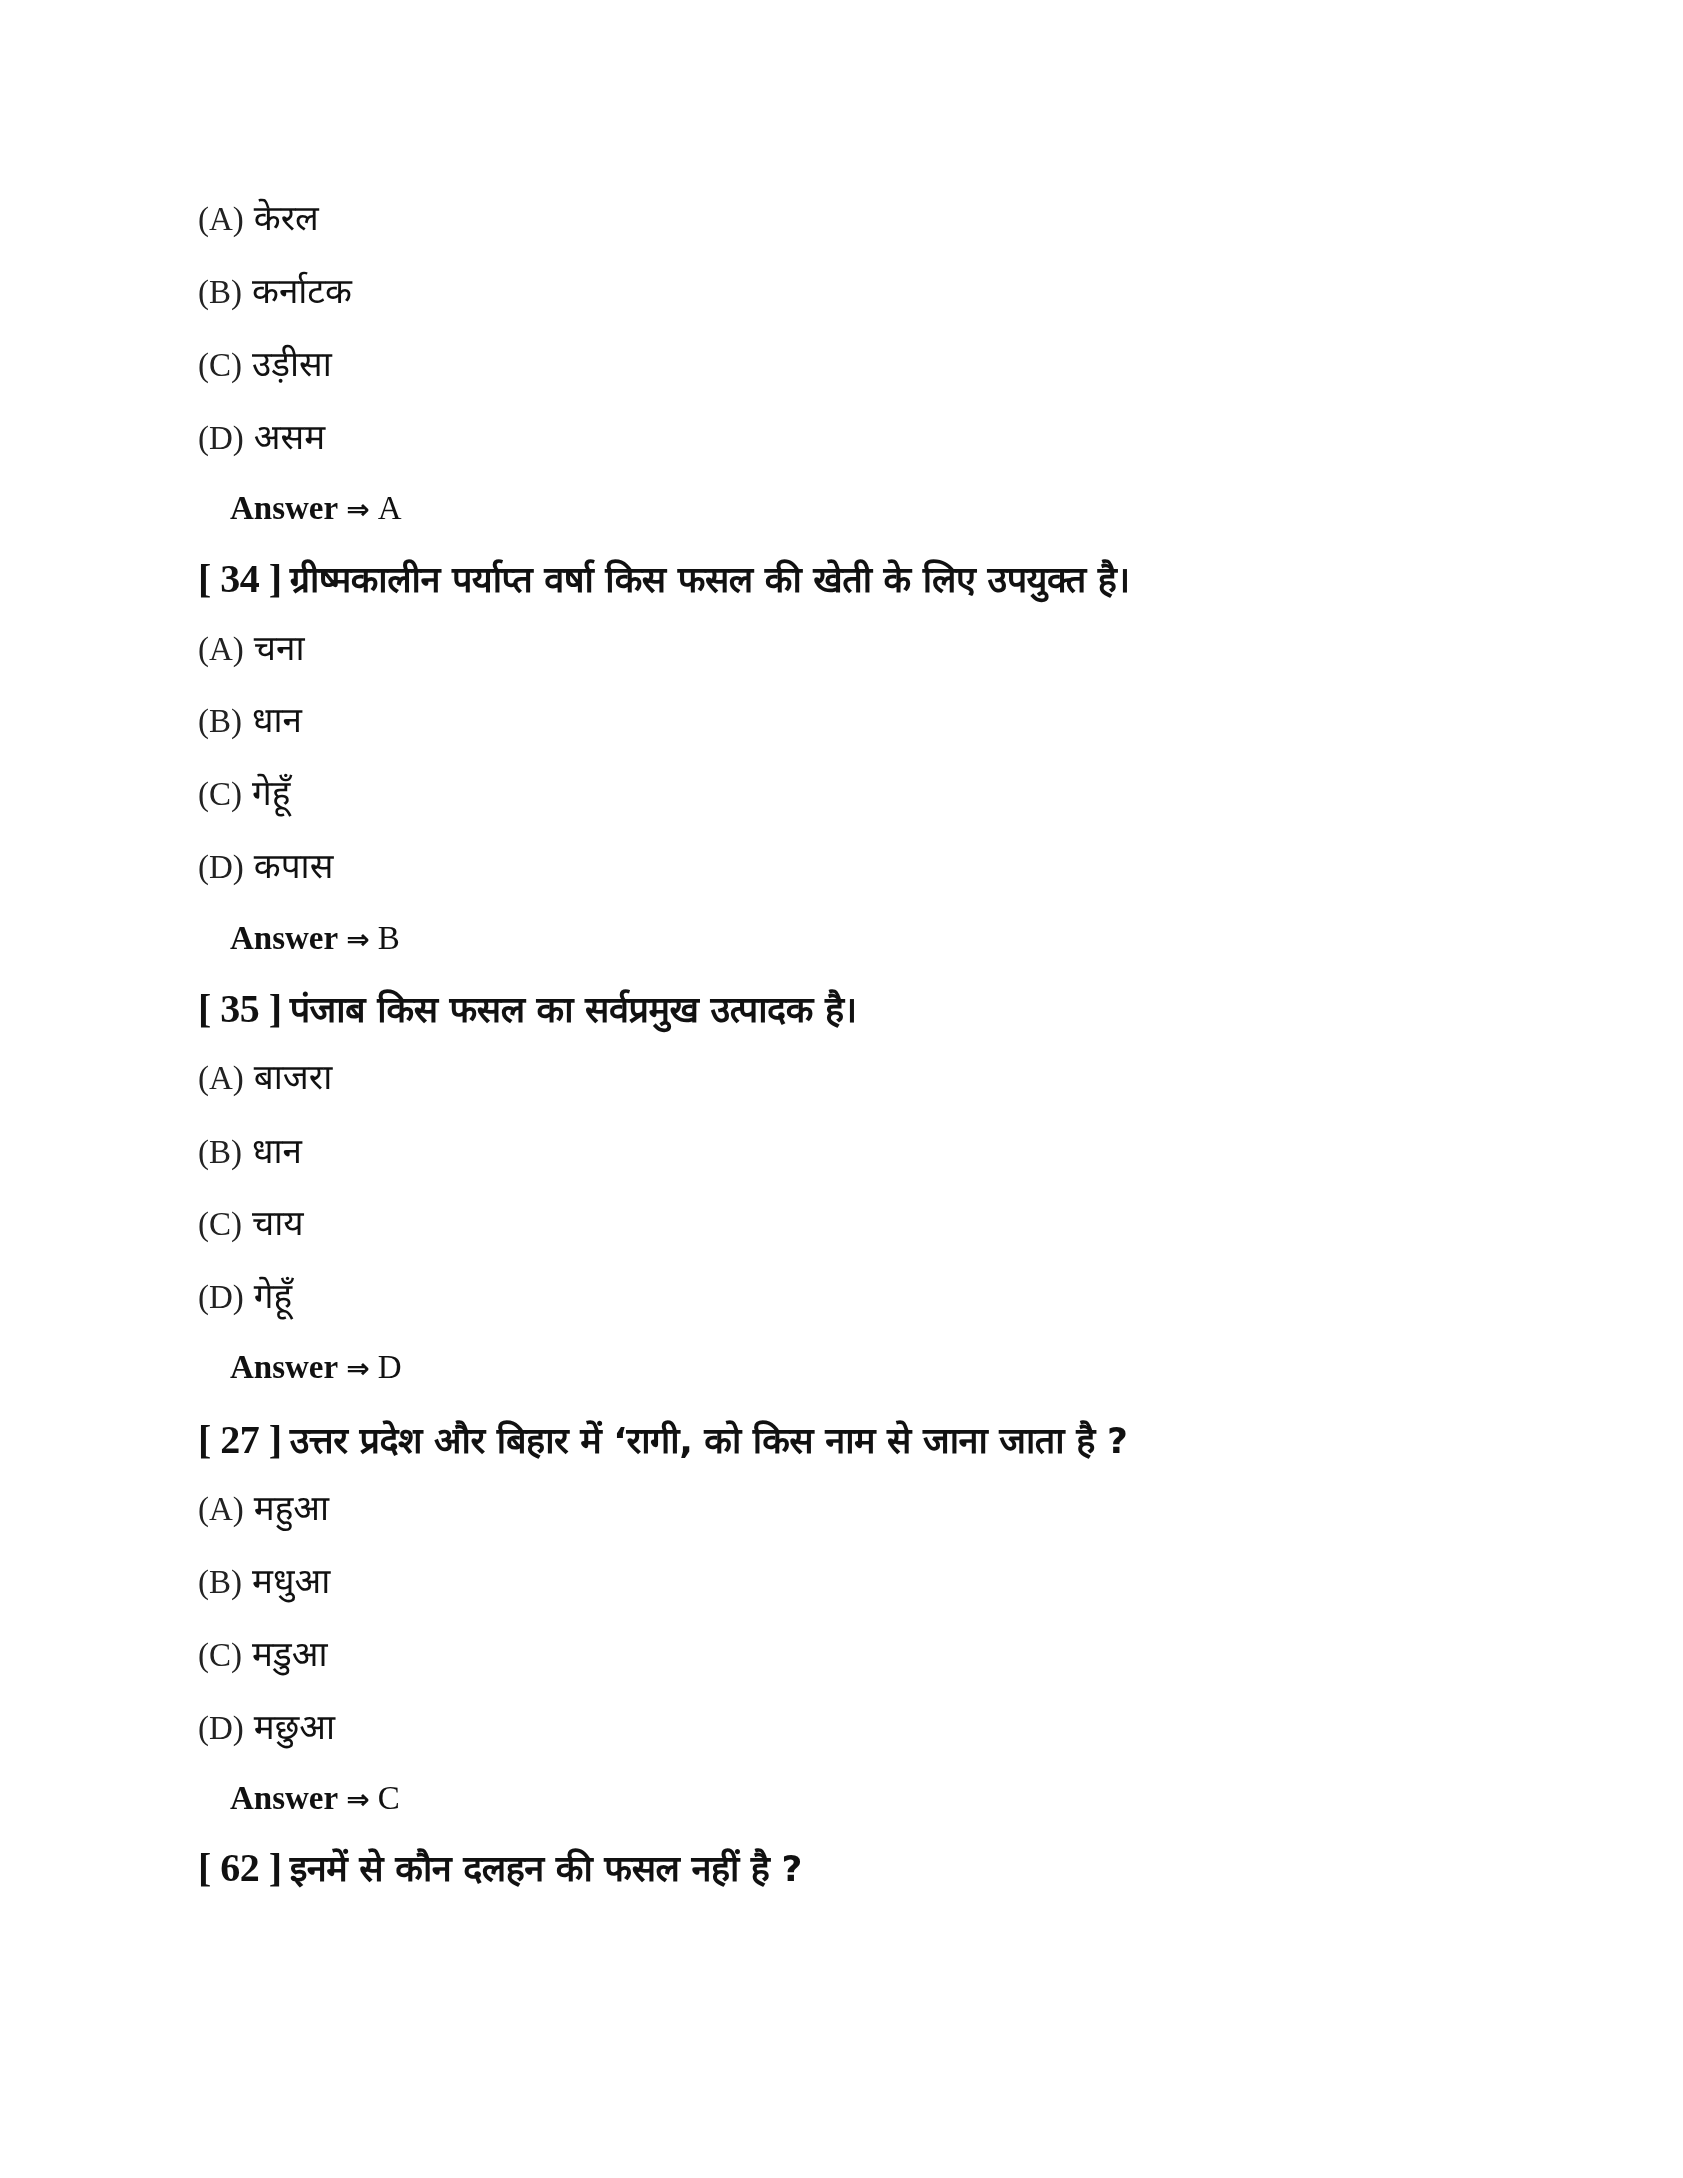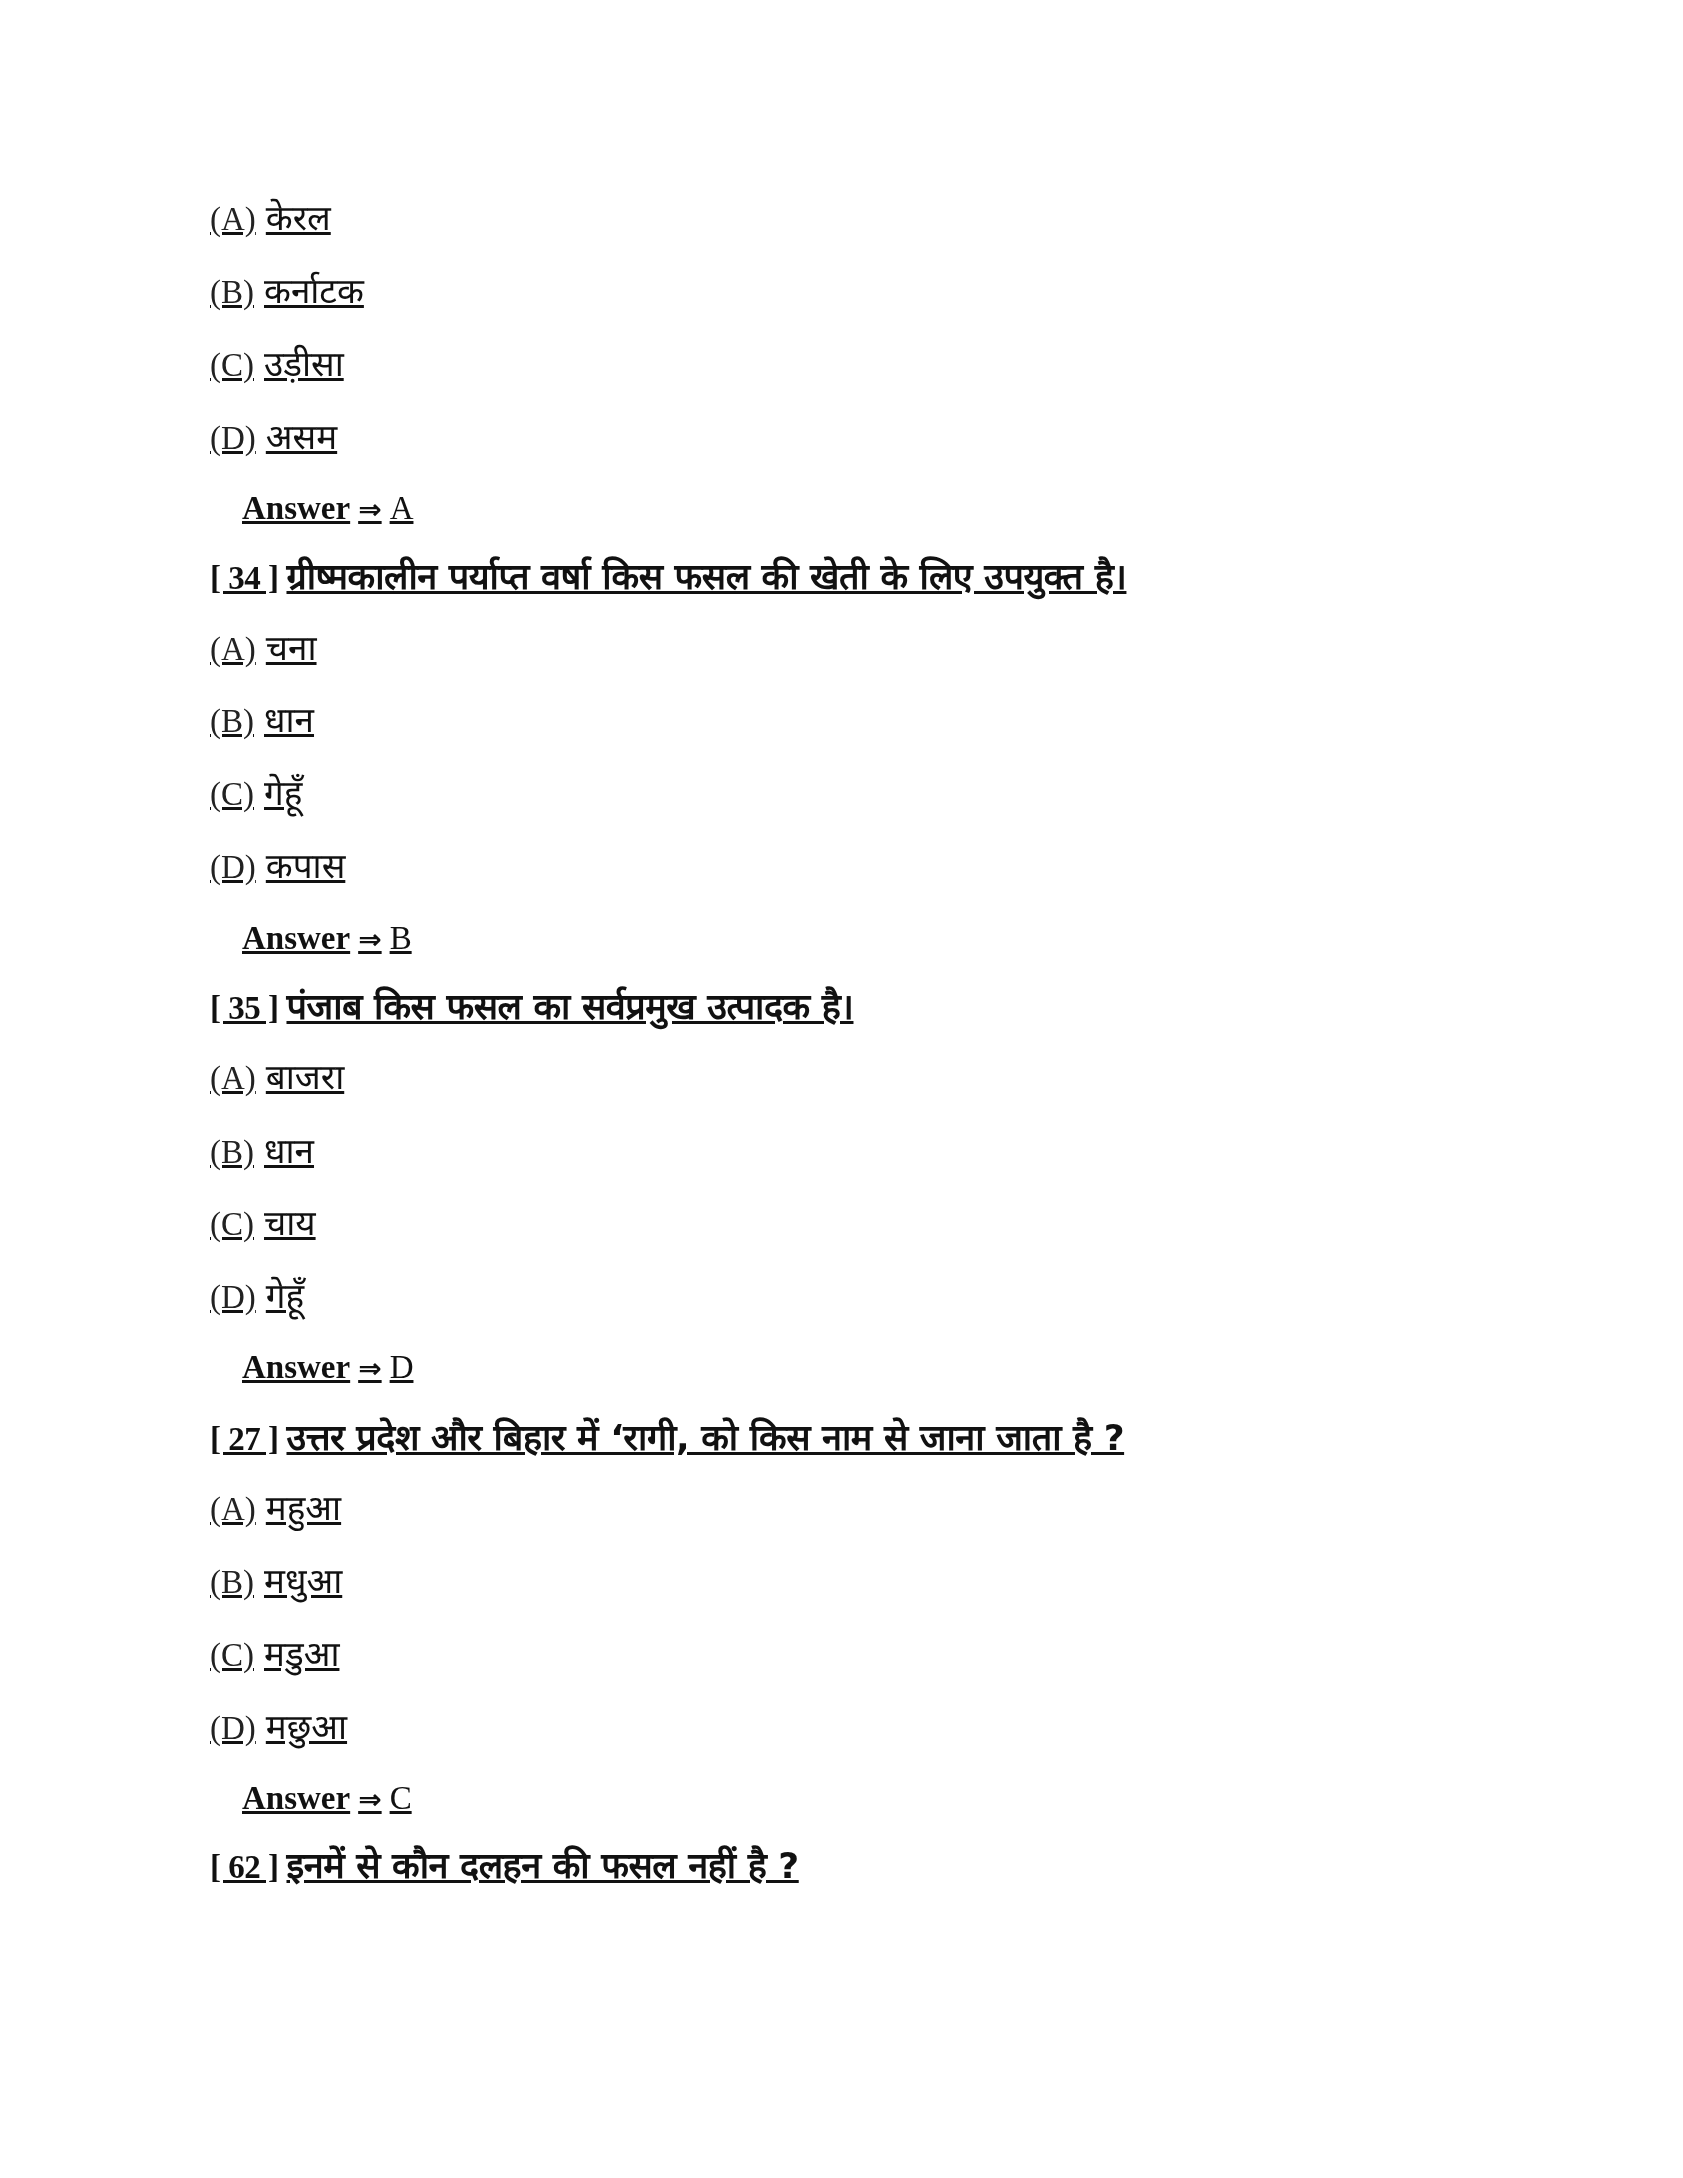--- a/index.html
+++ b/index.html
@@ -1,25 +1,25 @@
 <!DOCTYPE html>
 <html><head>
 <meta charset="utf-8">
 <style>
   html, body { margin:0; padding:0; background:#ffffff; }
   body { width:1683px; height:2178px; position:relative; overflow:hidden; color:#111; }
   .page { position:absolute; left:198px; top:0; width:1287px; }
-  .line { position:absolute; left:12px; white-space:nowrap; line-height:1;text-decoration:underline; }
+  .line { position:absolute; left:0; white-space:nowrap; line-height:1; }
   .opt { font-family:"Liberation Serif", "DejaVu Serif", serif; font-size:35px; }
   .opt .lbl { font-family:"Liberation Serif", serif; font-size:33px; color:#222; margin-right:10px; }
   .ans { font-family:"Liberation Serif", serif; font-size:33px; }
   .ans b { font-weight:700;margin-left:32px; }
   .ans .arrow { font-family:"DejaVu Sans", sans-serif; font-weight:700; margin:0 8px; font-size:28px; }
   .q { font-family:"DejaVu Sans", sans-serif; font-weight:700; font-size:36px; letter-spacing:-0.5px; }
-  .q .num { font-family:"Liberation Serif", serif; font-weight:700; font-size:33px; margin-right:8px; }
+  .q .num { font-family:"Liberation Serif", serif; font-weight:700; font-size:40px; margin-right:8px; }
 </style>
 </head>
 <body>
 
 <div class="page">
 
   <div class="line opt" style="top:201px"><span class="lbl">(A)</span><span>केरल</span></div>
   <div class="line opt" style="top:274px"><span class="lbl">(B)</span><span>कर्नाटक</span></div>
   <div class="line opt" style="top:347px"><span class="lbl">(C)</span><span>उड़ीसा</span></div>
   <div class="line opt" style="top:420px"><span class="lbl">(D)</span><span>असम</span></div>

